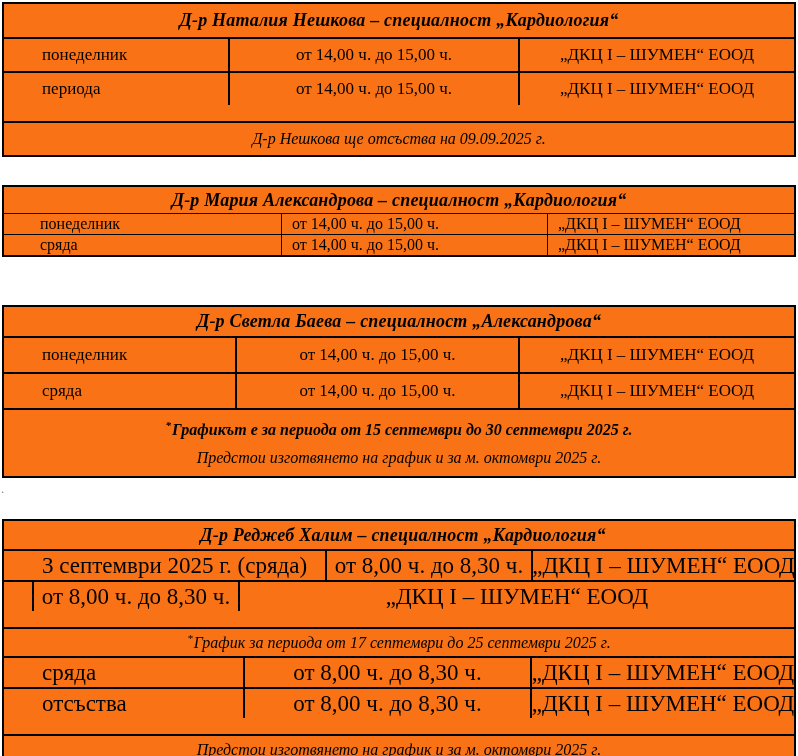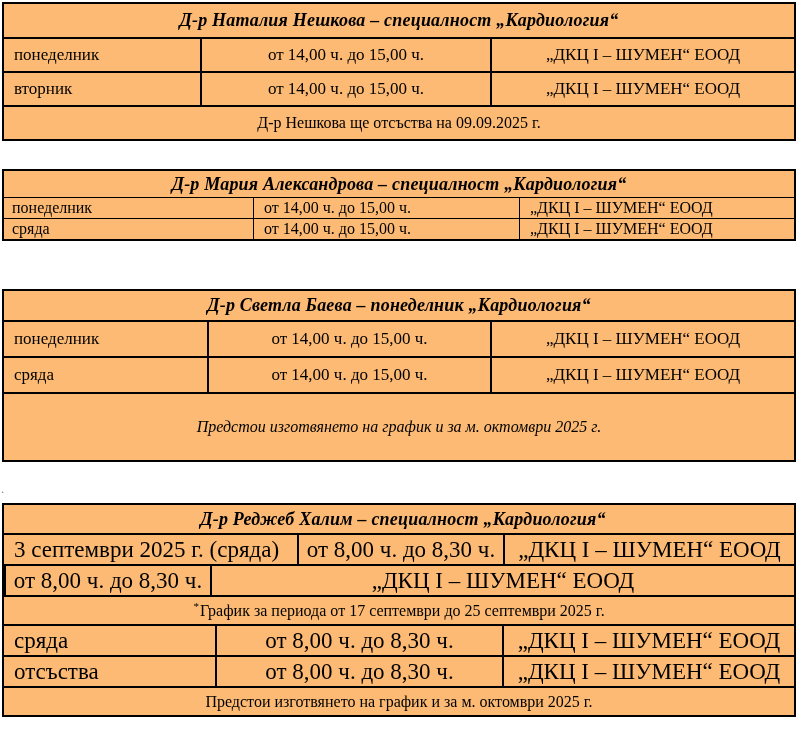--- a/index.html
+++ b/index.html
@@ -2,34 +2,34 @@
 <html><head>
 <meta charset="utf-8">
 <style>
   html, body { margin:0; padding:0; }
   body {
     width:798px; height:756px;
     background:#ffffff; color:#000000;
     font-family:"Liberation Serif", serif;
     position:relative; overflow:hidden;
   }
-  .tbl { box-sizing:border-box; width:794px; margin-left:2px; border:2px solid #000; background:#fdba74; }
+  .tbl { box-sizing:border-box; width:794px; margin-left:2px; border:2px solid #000; background:#f97316; }
   .t1 { margin-top:2px; }
   .t2 { margin-top:28px; }
   .t3 { margin-top:48px; }
   .t4 { margin-top:41px; }
-  .row { display:flex; align-items:stretch; }
+  .row { display:flex; align-items:stretch;padding-left:28px; }
   .hr2 { border-top:2px solid #000; }
   .hr1 { border-top:1px solid #000; }
   .cell { display:flex; align-items:center; padding:0 10px; box-sizing:border-box; overflow:hidden; white-space:nowrap; }
   .dl2 { border-left:2px solid #000; }
   .dl1 { border-left:1px solid #000; }
   .ctr { justify-content:center; }
   .title-row { display:flex; align-items:center; justify-content:center; font-weight:bold; font-style:italic; font-size:18px; letter-spacing:0.2px; }
-  .note-row { display:flex; align-items:center; justify-content:center; font-size:16px; text-align:center; }
+  .note-row { display:flex; align-items:center; justify-content:center; font-style:italic; font-size:16px; text-align:center;margin-top:16px; }
   .bold { font-weight:bold; }
   sup.mark { font-size:11px; vertical-align:super; margin-right:1px; }
 
   
   .t1 .title-row { height:33px; }
   .t1 .data { height:32px; font-size:17px; }
   .t1 .note-row { height:32px; }
   .t1 .c1 { width:196px; }
   .t1 .c2 { width:290px; }
   .t1 .c3 { flex:1; }
@@ -66,21 +66,21 @@
 <body>
 
 <div class="tbl t1">
   <div class="title-row">Д-р Наталия Нешкова – специалност „Кардиология“</div>
   <div class="row hr2">
     <div class="cell data c1">понеделник</div>
     <div class="cell data c2 ctr dl2">от 14,00 ч. до 15,00 ч.</div>
     <div class="cell data c3 ctr dl2">„ДКЦ I – ШУМЕН“ ЕООД</div>
   </div>
   <div class="row hr2">
-    <div class="cell data c1">вторник</div>
+    <div class="cell data c1">периода</div>
     <div class="cell data c2 ctr dl2">от 14,00 ч. до 15,00 ч.</div>
     <div class="cell data c3 ctr dl2">„ДКЦ I – ШУМЕН“ ЕООД</div>
   </div>
   <div class="note-row hr2">Д-р Нешкова ще отсъства на 09.09.2025 г.</div>
 </div>
 
 <div class="tbl t2">
   <div class="title-row">Д-р Мария Александрова – специалност „Кардиология“</div>
   <div class="row hr1">
     <div class="cell data c1">понеделник</div>
@@ -88,32 +88,33 @@
     <div class="cell data c3 dl1">„ДКЦ I – ШУМЕН“ ЕООД</div>
   </div>
   <div class="row hr1">
     <div class="cell data c1">сряда</div>
     <div class="cell data c2 dl1">от 14,00 ч. до 15,00 ч.</div>
     <div class="cell data c3 dl1">„ДКЦ I – ШУМЕН“ ЕООД</div>
   </div>
 </div>
 
 <div class="tbl t3">
-  <div class="title-row">Д-р Светла Баева – понеделник „Кардиология“</div>
+  <div class="title-row">Д-р Светла Баева – специалност „Александрова“</div>
   <div class="row hr2">
     <div class="cell data c1">понеделник</div>
     <div class="cell data c2 ctr dl2">от 14,00 ч. до 15,00 ч.</div>
     <div class="cell data c3 ctr dl2">„ДКЦ I – ШУМЕН“ ЕООД</div>
   </div>
   <div class="row hr2">
     <div class="cell data c1">сряда</div>
     <div class="cell data c2 ctr dl2">от 14,00 ч. до 15,00 ч.</div>
     <div class="cell data c3 ctr dl2">„ДКЦ I – ШУМЕН“ ЕООД</div>
   </div>
   <div class="foot hr2">
+    <div class="bold"><sup class="mark">*</sup><span>Графикът е за периода от 15 септември до 30 септември 2025 г.</span></div>
     <div>Предстои изготвянето на график и за м. октомври 2025 г.</div>
   </div>
 </div>
 
 <div class="stray">.</div>
 
 <div class="tbl t4">
   <div class="title-row">Д-р Реджеб Халим – специалност „Кардиология“</div>
   <div class="row hr2">
     <div class="cell data a1">3 септември 2025 г. (сряда)</div>

